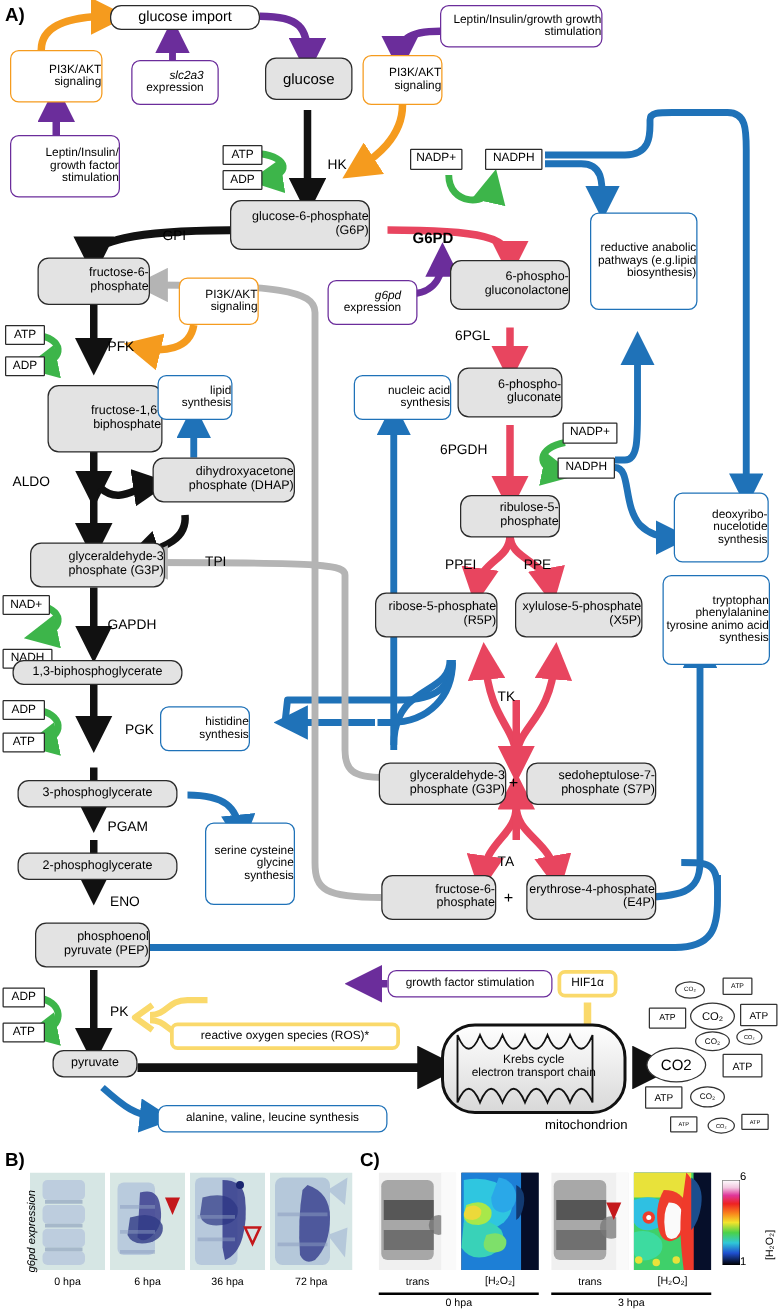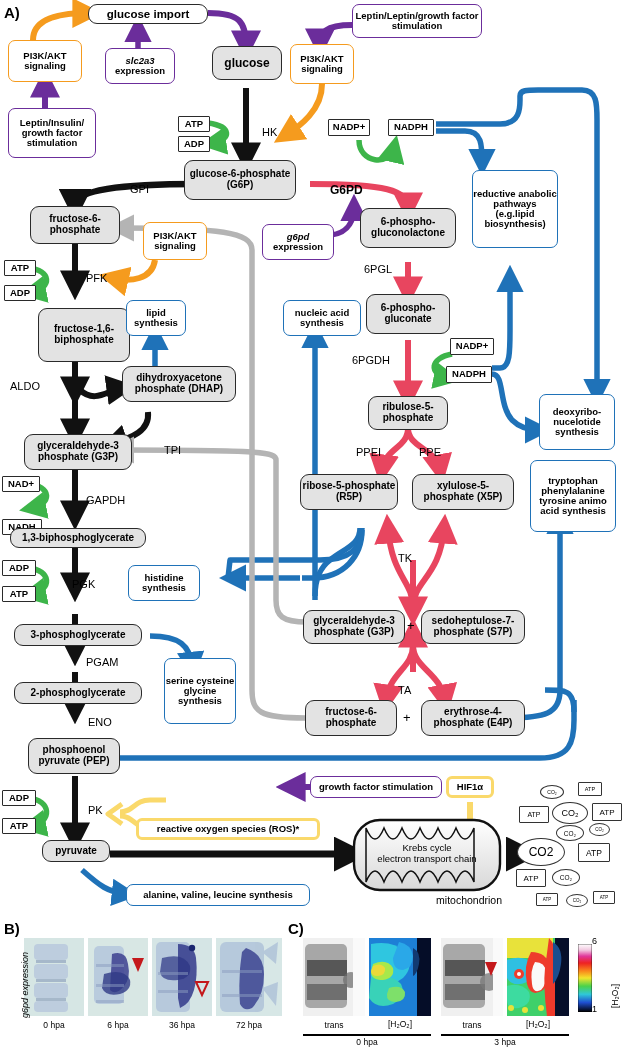--- a/index.html
+++ b/index.html
@@ -1,21 +1,21 @@
 <!DOCTYPE html>
 <html><head>
 <meta charset="utf-8">
 <style>
   html,body{margin:0;padding:0;background:#fff;}
   body{font-family:"Liberation Sans", sans-serif;}
   #page{position:relative;width:623px;height:1049px;background:#fff;overflow:hidden;}
   svg#wires{position:absolute;left:0;top:0;width:623px;height:1049px;pointer-events:none;}
 
   .node{position:absolute;box-sizing:border-box;display:flex;align-items:center;justify-content:center;
-        text-align:center;line-height:1.08;z-index:5;font-weight:bold;}
+        text-align:right;line-height:1.08;z-index:5;}
   
   .met{background:#e3e3e3;border:1.6px solid #2a2a2a;border-radius:9px;color:#000;font-size:10px;}
   
   .cof{background:#fff;border:1.6px solid #2a2a2a;border-radius:1px;color:#000;font-size:9.5px;}
   
   .white{background:#fff;border:1.8px solid #2a2a2a;border-radius:9px;color:#000;font-size:11.5px;}
   
   .ob{background:#fff;font-size:9.5px;border-radius:7px;}
   .ob.orange{border:1.8px solid #F59B1E;}
   .ob.purple{border:1.8px solid #6B2D9B;}
@@ -193,21 +193,21 @@
   <div class="node white" style="left:88px;top:4px;width:120px;height:20px">glucose import</div>
   <div class="node ob orange" style="left:8px;top:40px;width:74px;height:42px">PI3K/AKT signaling</div>
   <div class="node ob purple" style="left:8px;top:108px;width:88px;height:50px">Leptin/Insulin/ growth factor stimulation</div>
   <div class="node ob purple" style="left:105px;top:48px;width:70px;height:36px">
     <span><i></i></span>
   </div>
   <div class="node" style="left:105px;top:48px;width:70px;height:36px;pointer-events:none">
     <span style="font-size:9.5px"><i>slc2a3</i><br>expression</span>
   </div>
   <div class="node met" style="left:212px;top:46px;width:70px;height:34px;font-size:12px">glucose</div>
-  <div class="node ob purple" style="left:352px;top:4px;width:130px;height:34px">Leptin/Leptin/growth factor stimulation</div>
+  <div class="node ob purple" style="left:352px;top:4px;width:130px;height:34px">Leptin/Insulin/growth growth stimulation</div>
   <div class="node ob orange" style="left:290px;top:44px;width:64px;height:40px">PI3K/AKT signaling</div>
 
   <div class="node cof" style="left:178px;top:116px;width:32px;height:16px">ATP</div>
   <div class="node cof" style="left:178px;top:136px;width:32px;height:16px">ADP</div>
   <div class="enz" style="left:262px;top:126px">HK</div>
 
   <div class="node cof" style="left:328px;top:119px;width:42px;height:17px">NADP+</div>
   <div class="node cof" style="left:388px;top:119px;width:46px;height:17px">NADPH</div>
 
   <div class="node met" style="left:184px;top:160px;width:112px;height:40px">glucose-6-phosphate (G6P)</div>
@@ -229,21 +229,21 @@
   <div class="enz" style="left:164px;top:444px">TPI</div>
 
   <div class="node met" style="left:24px;top:434px;width:108px;height:36px">glyceraldehyde-3 phosphate (G3P)</div>
   <div class="node cof" style="left:2px;top:476px;width:38px;height:16px">NAD+</div>
   <div class="node cof" style="left:2px;top:519px;width:40px;height:16px">NADH</div>
   <div class="enz" style="left:86px;top:494px">GAPDH</div>
 
   <div class="node met" style="left:10px;top:528px;width:136px;height:20px;font-size:10px">1,3-biphosphoglycerate</div>
   <div class="node cof" style="left:2px;top:560px;width:34px;height:16px">ADP</div>
   <div class="node cof" style="left:2px;top:586px;width:34px;height:16px">ATP</div>
-  <div class="enz" style="left:72px;top:578px">PGK</div>
+  <div class="enz" style="left:100px;top:578px">PGK</div>
   <div class="node ob blue" style="left:128px;top:565px;width:72px;height:36px">histidine synthesis</div>
 
   <div class="node met" style="left:14px;top:624px;width:128px;height:22px;font-size:10px">3-phosphoglycerate</div>
   <div class="enz" style="left:86px;top:656px">PGAM</div>
   <div class="node ob blue" style="left:164px;top:658px;width:72px;height:66px">serine cysteine glycine synthesis</div>
   <div class="node met" style="left:14px;top:682px;width:128px;height:22px;font-size:10px">2-phosphoglycerate</div>
   <div class="enz" style="left:88px;top:716px">ENO</div>
 
   <div class="node met" style="left:28px;top:738px;width:92px;height:36px">phosphoenol pyruvate (PEP)</div>
   <div class="node cof" style="left:2px;top:790px;width:34px;height:16px">ADP</div>

